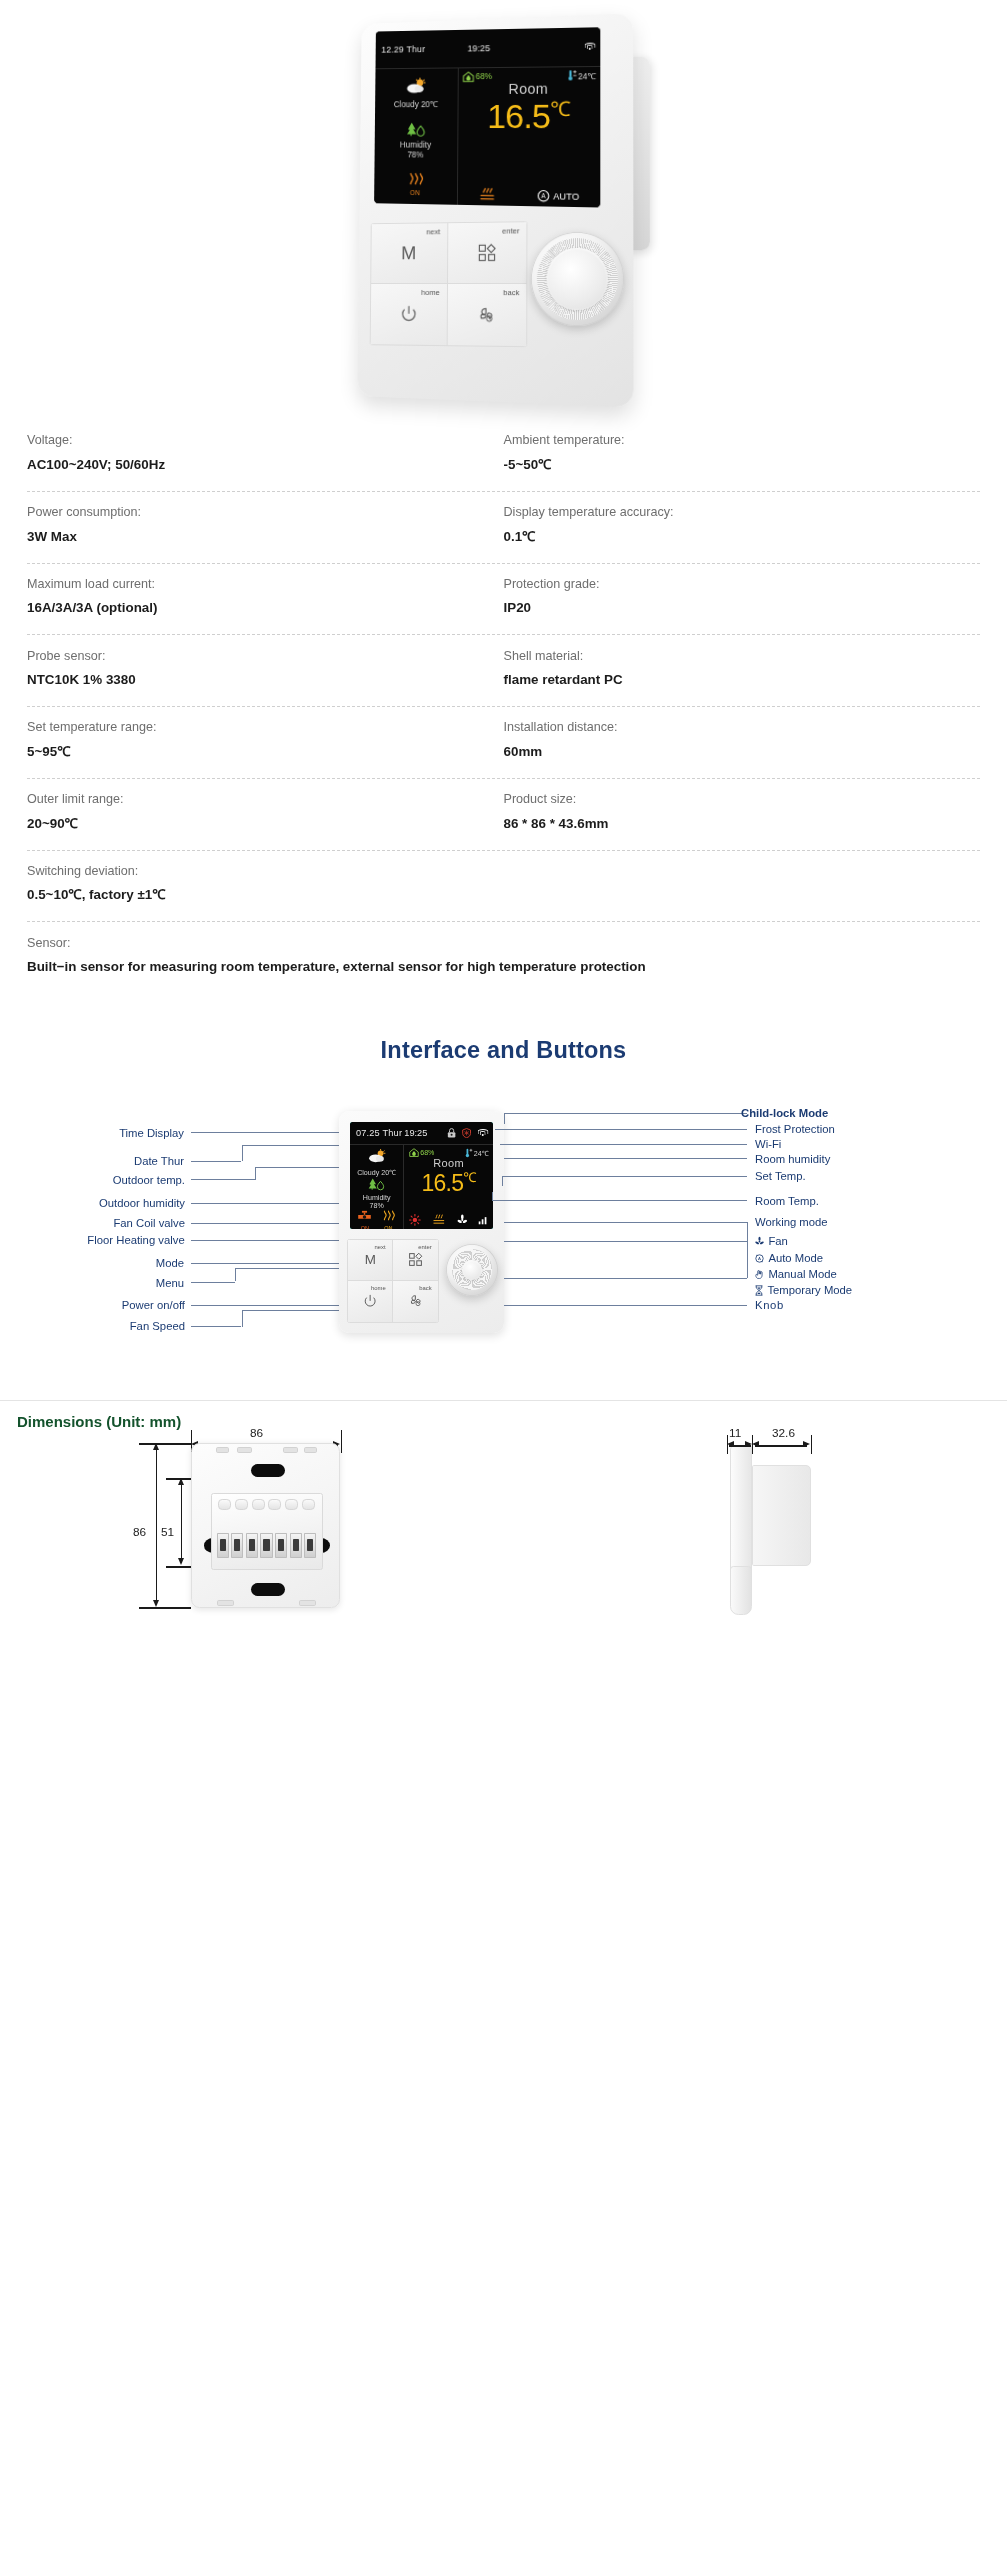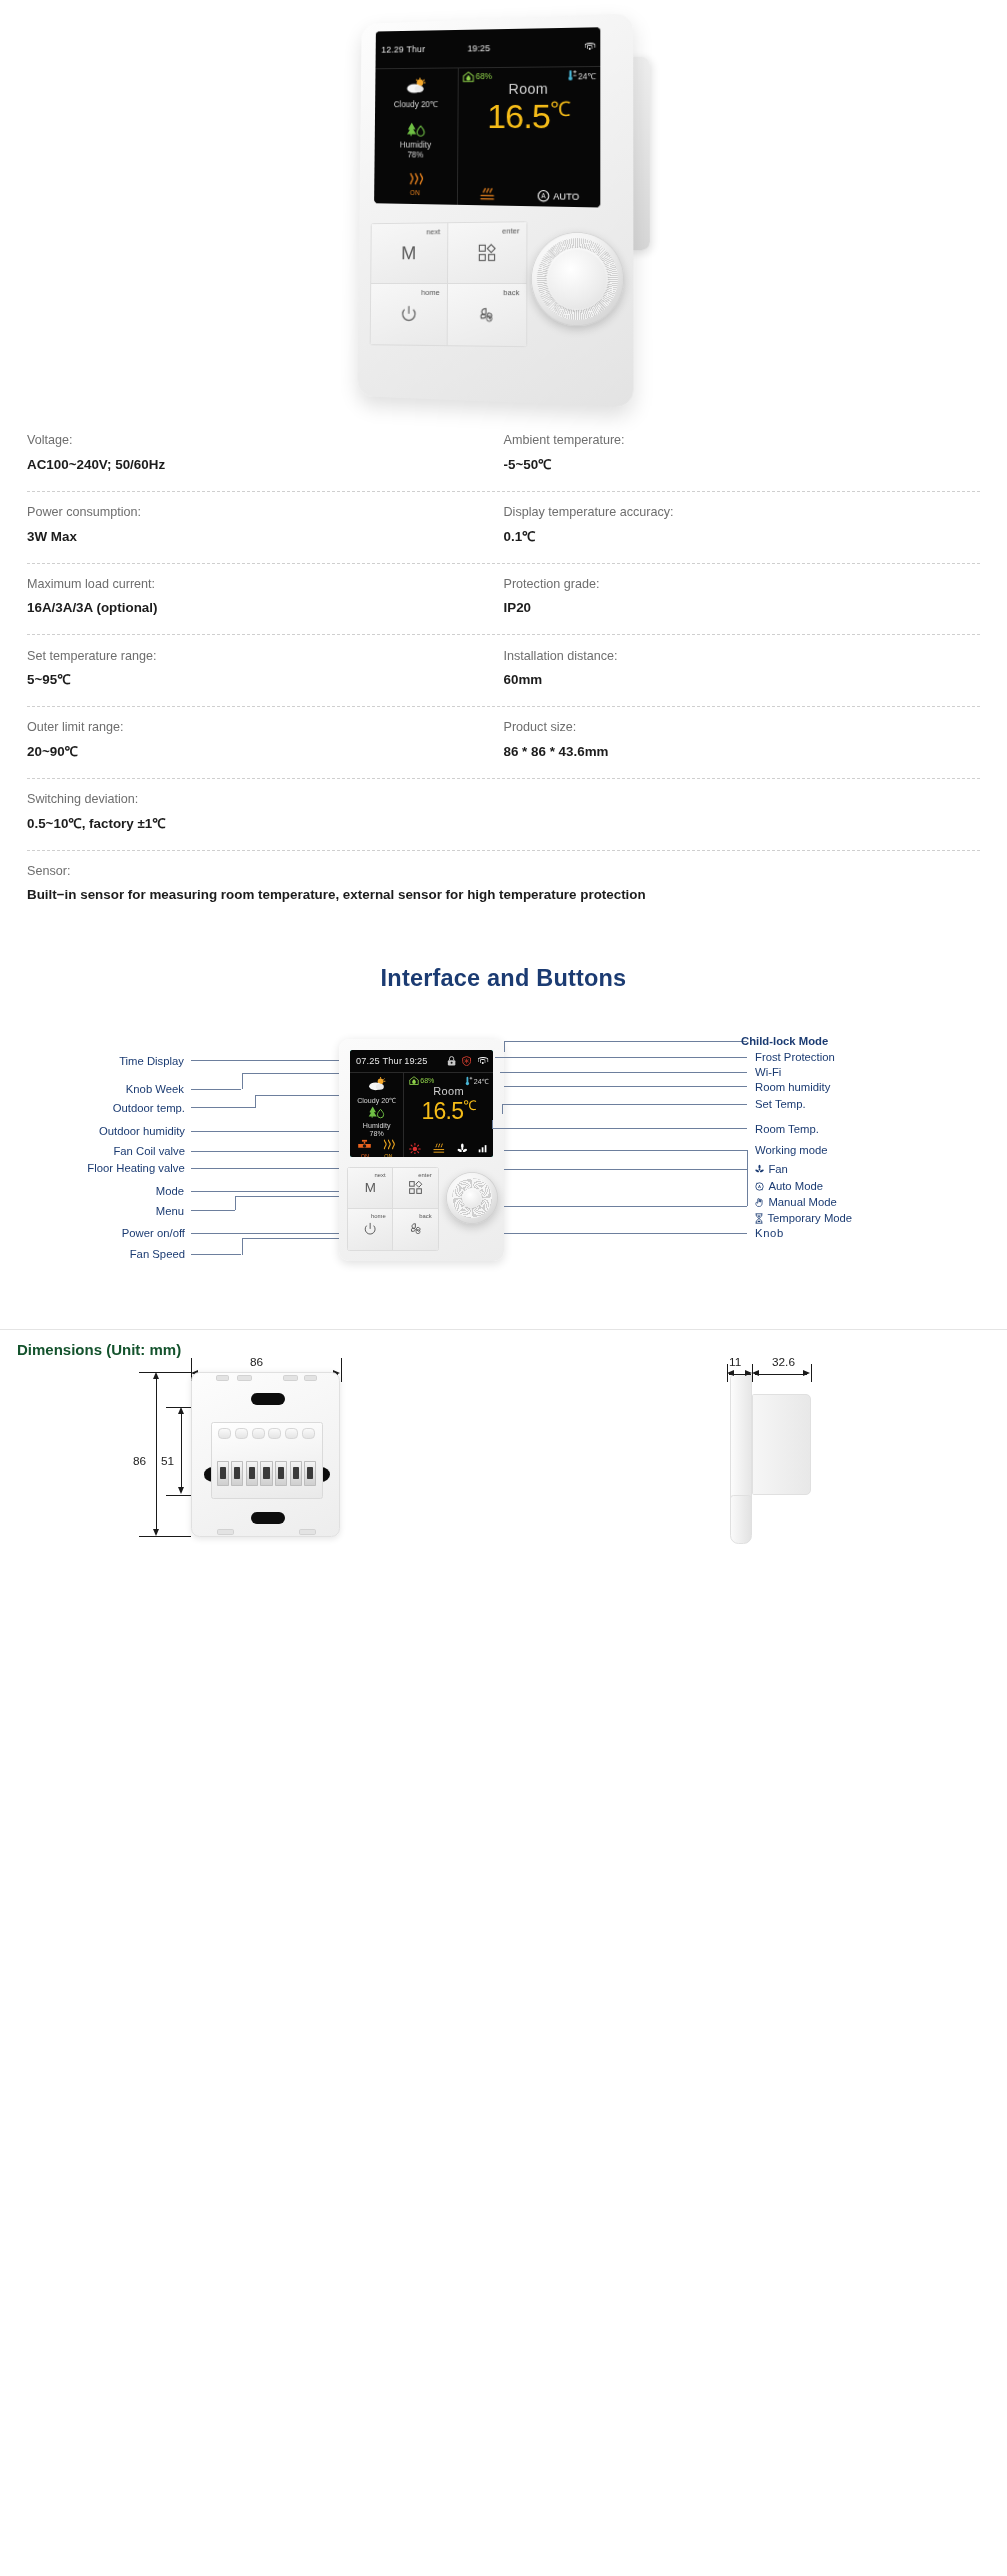--- a/index.html
+++ b/index.html
@@ -385,20 +385,30 @@
     <div class="spec-cell">
       <div class="spec-label">Maximum load current:</div>
       <div class="spec-value">16A/3A/3A (optional)</div>
     </div>
     <div class="spec-cell">
       <div class="spec-label">Protection grade:</div>
       <div class="spec-value">IP20</div>
     </div>
   </div>
 
+  <div class="spec-row">
+    <div class="spec-cell">
+      <div class="spec-label">Probe sensor:</div>
+      <div class="spec-value">NTC10K 1% 3380</div>
+    </div>
+    <div class="spec-cell">
+      <div class="spec-label">Shell material:</div>
+      <div class="spec-value">flame retardant PC</div>
+    </div>
+  </div>
 
   <div class="spec-row">
     <div class="spec-cell">
       <div class="spec-label">Set temperature range:</div>
       <div class="spec-value">5~95℃</div>
     </div>
     <div class="spec-cell">
       <div class="spec-label">Installation distance:</div>
       <div class="spec-value">60mm</div>
     </div>
@@ -428,21 +438,21 @@
       <div class="spec-value" style="max-width:638px">Built−in sensor for measuring room temperature, external sensor for high temperature protection</div>
     </div>
   </div>
 </div>
 
 <div class="section-title">Interface and Buttons</div>
 
 <div class="iface">
 
   <div class="lbl right-al" style="left:50px; top:28.5px; width:134px;">Time Display</div>
-  <div class="lbl right-al" style="left:50px; top:57px; width:134px;">Knob Week</div>
+  <div class="lbl right-al" style="left:50px; top:57px; width:134px;">Date Thur</div>
   <div class="lbl right-al" style="left:34px; top:76px; width:151px;">Outdoor temp.</div>
   <div class="lbl right-al" style="left:17px; top:99px; width:168px;">Outdoor humidity</div>
   <div class="lbl right-al" style="left:17px; top:119px; width:168px;">Fan  Coil valve</div>
   <div class="lbl right-al" style="left:6.7px; top:136px; width:178px;">Floor Heating valve</div>
   <div class="lbl right-al" style="left:50px; top:159px; width:134px;">Mode</div>
   <div class="lbl right-al" style="left:50px; top:179px; width:134px;">Menu</div>
   <div class="lbl right-al" style="left:42px; top:201px; width:143px;">Power on/off</div>
   <div class="lbl right-al" style="left:42px; top:222px; width:143px;">Fan Speed</div>
 
   <div class="leader h" style="left:191px; top:34px;  width:155px;"></div>

